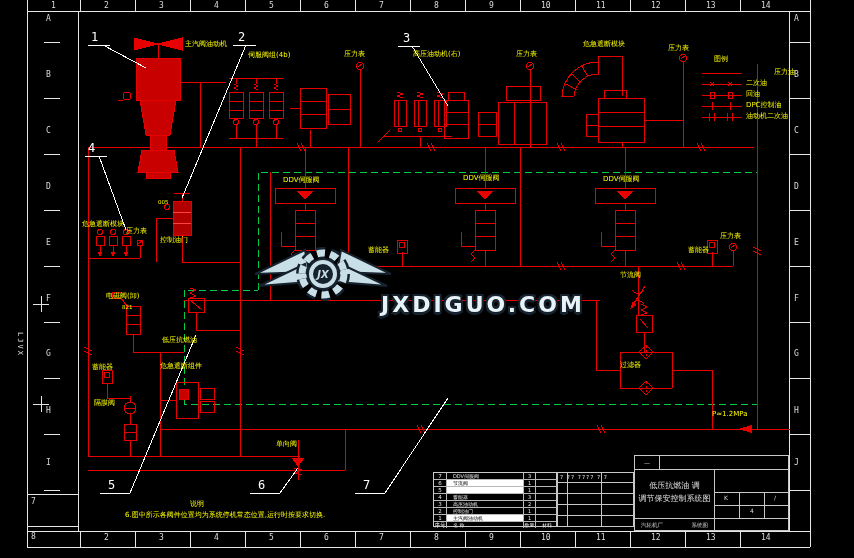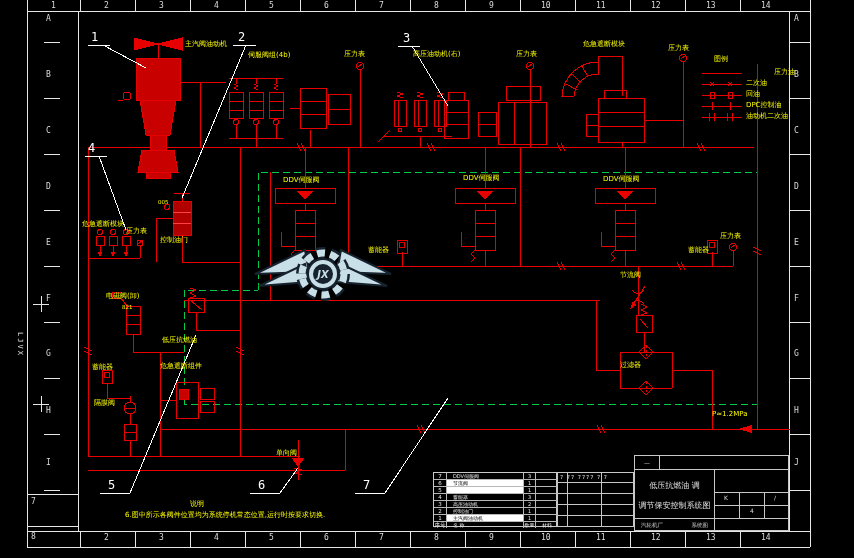--- a/index.html
+++ b/index.html
@@ -503,21 +503,21 @@
 <div class="lbl" style="left:712px;top:411px;">P≈1.2MPa</div>
 <div class="lbl" style="left:82px;top:221px;">危急遮断模块</div>
 <div class="lbl" style="left:126px;top:228px;">压力表</div>
 <div class="lbl" style="left:160px;top:237px;">控制油门</div>
 <div class="lbl lbl-sm" style="left:158px;top:199px;">005</div>
 <div class="lbl" style="left:106px;top:293px;">电磁阀(卸)</div>
 <div class="lbl lbl-sm" style="left:122px;top:304px;">821</div>
 <div class="lbl" style="left:162px;top:337px;">低压抗燃油</div>
 <div class="lbl" style="left:160px;top:363px;">危急遮断组件</div>
 <div class="lbl lbl-wrap" style="left:94px;top:400px;">隔膜阀</div>
-<div class="lbl" style="left:276px;top:441px;margin-top:9px;">单向阀</div>
+<div class="lbl" style="left:276px;top:441px;">单向阀</div>
 
 <div class="lbl" style="left:190px;top:501px;">说明</div>
 <div class="lbl" style="left:125px;top:512px;">6.图中所示各阀件位置均为系统停机常态位置,运行时按要求切换.</div>
 
 <div class="callout" style="left:91px;top:30px;">1</div>
 <div class="callout" style="left:238px;top:30px;">2</div>
 <div class="callout" style="left:403px;top:31px;">3</div>
 <div class="callout" style="left:88px;top:141px;">4</div>
 <div class="callout" style="left:108px;top:478px;">5</div>
 <div class="callout" style="left:258px;top:478px;">6</div>
@@ -583,28 +583,29 @@
       <path d="M6,58 L52,36 L56,54 Z" fill="#c9dfe8" stroke="#16222e" stroke-width="2"></path>
       <path d="M138,46 L88,22 L84,44 Z" fill="#c9dfe8" stroke="#16222e" stroke-width="2"></path>
       <path d="M134,58 L88,36 L84,54 Z" fill="#c9dfe8" stroke="#16222e" stroke-width="2"></path>
       <circle cx="70" cy="46" r="21" fill="none" stroke="#16222e" stroke-width="12" stroke-dasharray="8,5.19"></circle>
       <circle cx="70" cy="46" r="21" fill="none" stroke="#c9dfe8" stroke-width="7" stroke-dasharray="8,5.19"></circle>
       <circle cx="70" cy="46" r="15" fill="#c9dfe8" stroke="#16222e" stroke-width="2"></circle>
       <circle cx="70" cy="46" r="10" fill="#16222e"></circle>
       <text x="70" y="50" text-anchor="middle" font-size="10" font-style="italic" font-weight="bold" fill="#c9dfe8" font-family="DejaVu Sans, sans-serif">JX</text>
     </g>
   </svg>
+  <div id="wm-url">JXDIGUO.COM</div>
 </div>
 
 <div class="tb" style="left:634px;top:455px;width:26px;height:15px;text-align:center;line-height:13px;">—</div>
 <div class="tb" style="left:659px;top:455px;width:130px;height:15px;"></div>
 
 <div class="tb" style="left:634px;top:469px;width:81px;height:50px;">
   <div style="text-align:center;margin-top:10px;font-size:8px;color:#e0e0e0;">低压抗燃油 调</div>
-  <div style="text-align:center;margin-top:9px;font-size:8px;color:#e0e0e0;">调节保安控制系统图</div>
+  <div style="text-align:center;margin-top:2px;font-size:8px;color:#e0e0e0;">调节保安控制系统图</div>
 </div>
 <div class="tb" style="left:634px;top:518px;width:81px;height:13px;">
   <span style="position:absolute;left:6px;top:3px;font-size:5.5px;color:#cfcfcf;">汽轮机厂</span>
   <span style="position:absolute;right:6px;top:3px;font-size:5.5px;color:#cfcfcf;">系统图</span>
 </div>
 
 <div class="tb" style="left:714px;top:469px;width:75px;height:62px;"></div>
 <div class="tb-line" style="left:714px;top:492px;width:75px;height:1px;"></div>
 <div class="tb-line" style="left:714px;top:505px;width:75px;height:1px;"></div>
 <div class="tb-line" style="left:714px;top:518px;width:75px;height:1px;"></div>

